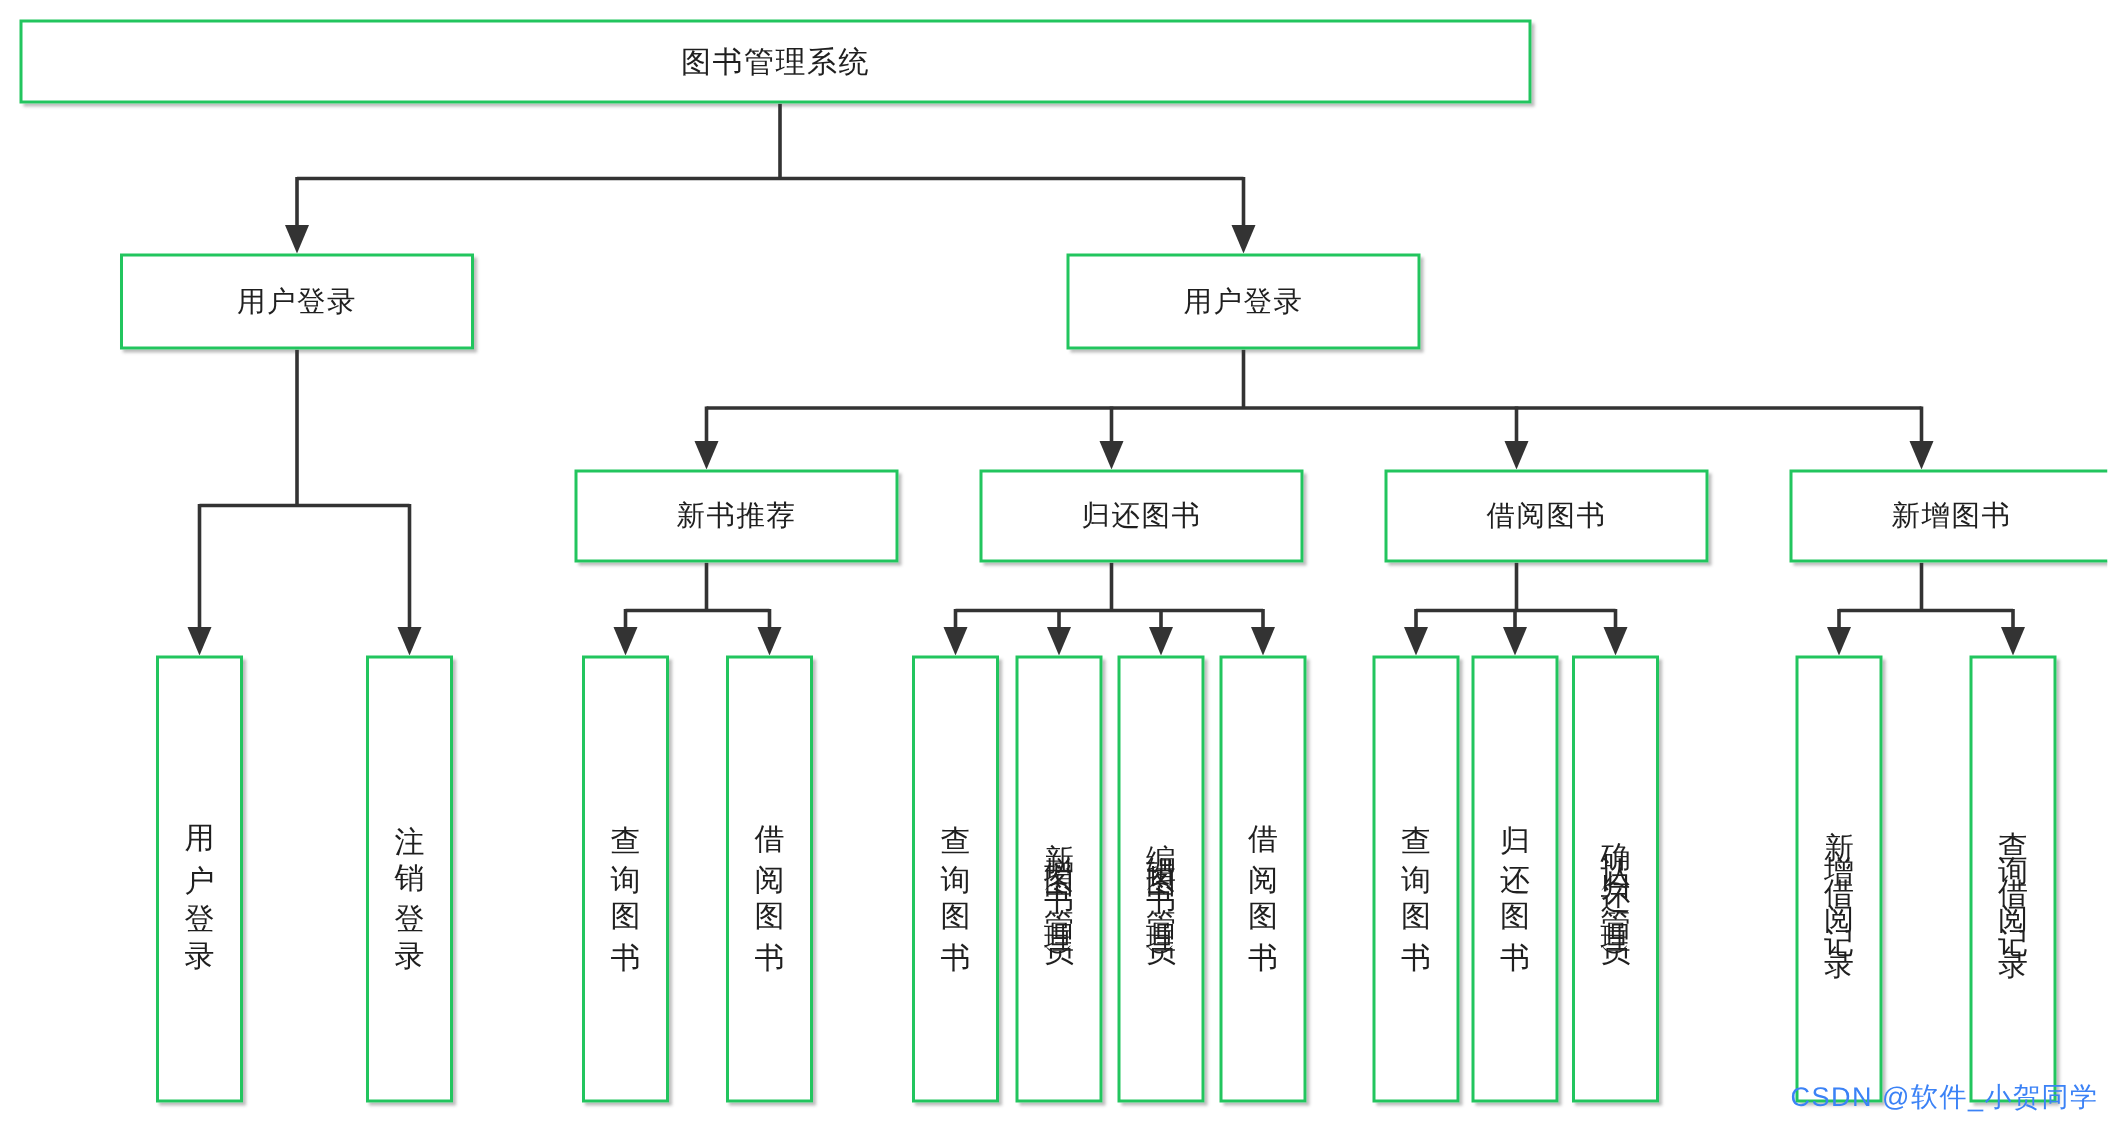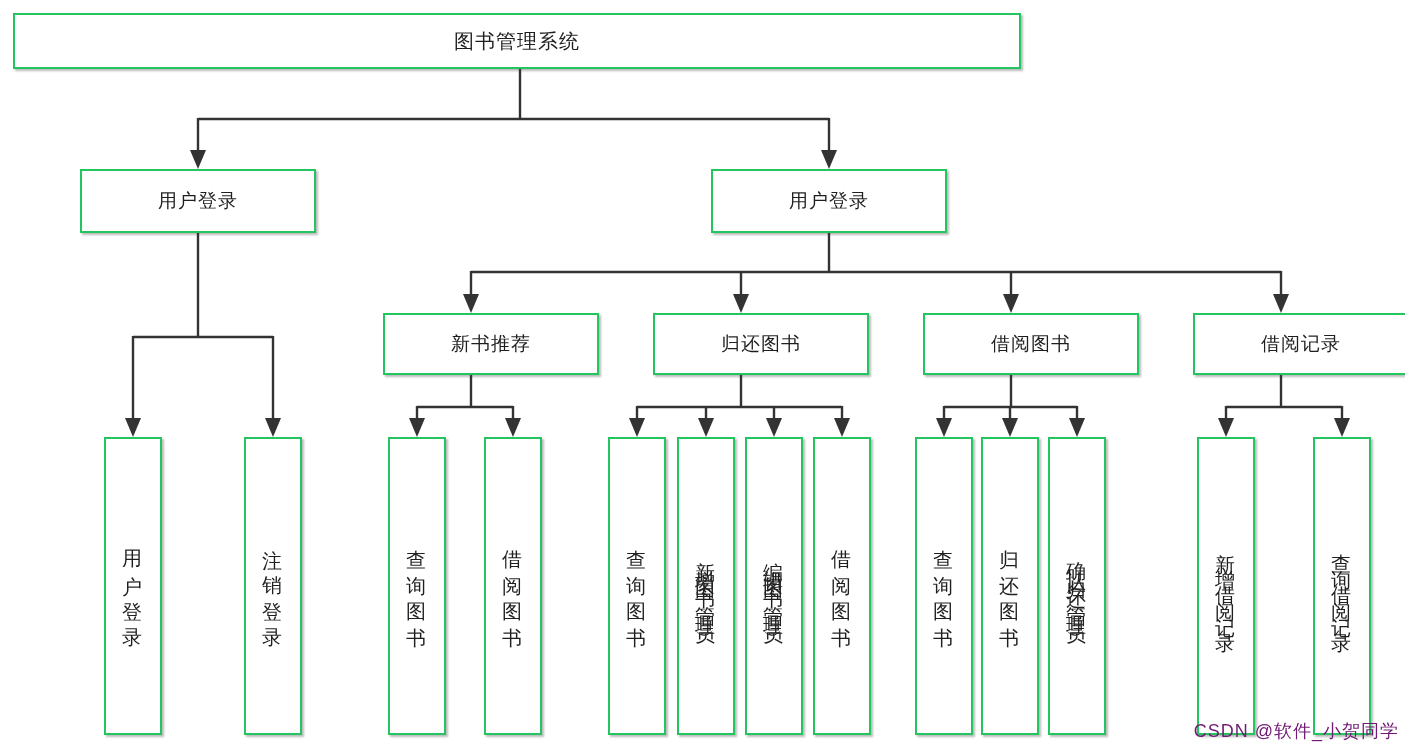--- a/index.html
+++ b/index.html
@@ -56,21 +56,21 @@
     color: #1f1f1f;
   }
   .ls4 { letter-spacing: 26px; }
   .ls6 { letter-spacing: 16px; }
   .ls9 { letter-spacing: 9px; }
   .watermark {
     position: absolute;
     right: 6px;
     bottom: 4px;
     font-size: 18px;
-    color: #701a75;
+    color: #3b82f6;
     letter-spacing: 1px;
     z-index: 3;
   }
   svg line, svg polyline { stroke: #333333; stroke-width: 2.4px; fill: none; }
   svg polygon { fill: #333333; stroke: none; }
 </style>
 </head>
 <body>
 
 <div class="canvas">
@@ -151,21 +151,21 @@
   <div class="node l3" style="left:363px">
     <span>新书推荐</span>
   </div>
   <div class="node l3" style="left:633px">
     <span>归还图书</span>
   </div>
   <div class="node l3" style="left:903px">
     <span>借阅图书</span>
   </div>
   <div class="node l3" style="left:1173px">
-    <span>借阅记录</span>
+    <span>新增图书</span>
   </div>
 
   <div class="node vbox" style="left:104px">
     <span class="vtext ls4">用户登录</span>
   </div>
   <div class="node vbox" style="left:244px">
     <span class="vtext ls4">注销登录</span>
   </div>
 
   <div class="node vbox" style="left:388px">

